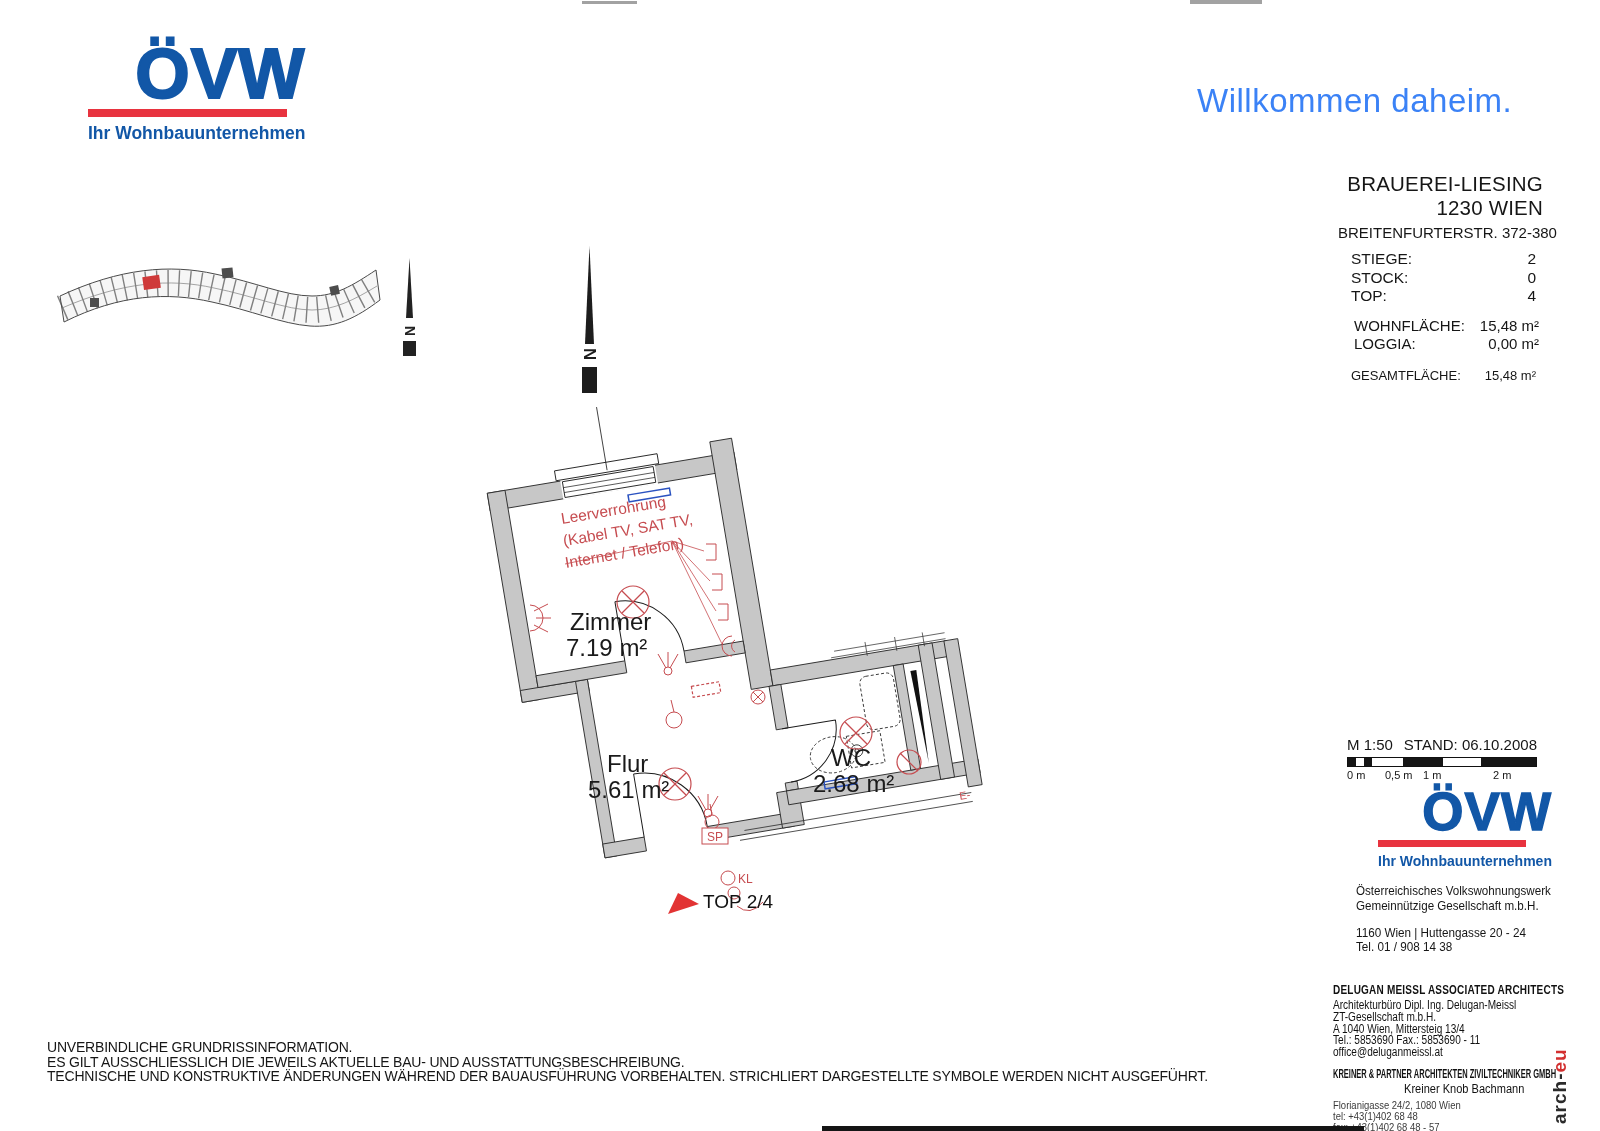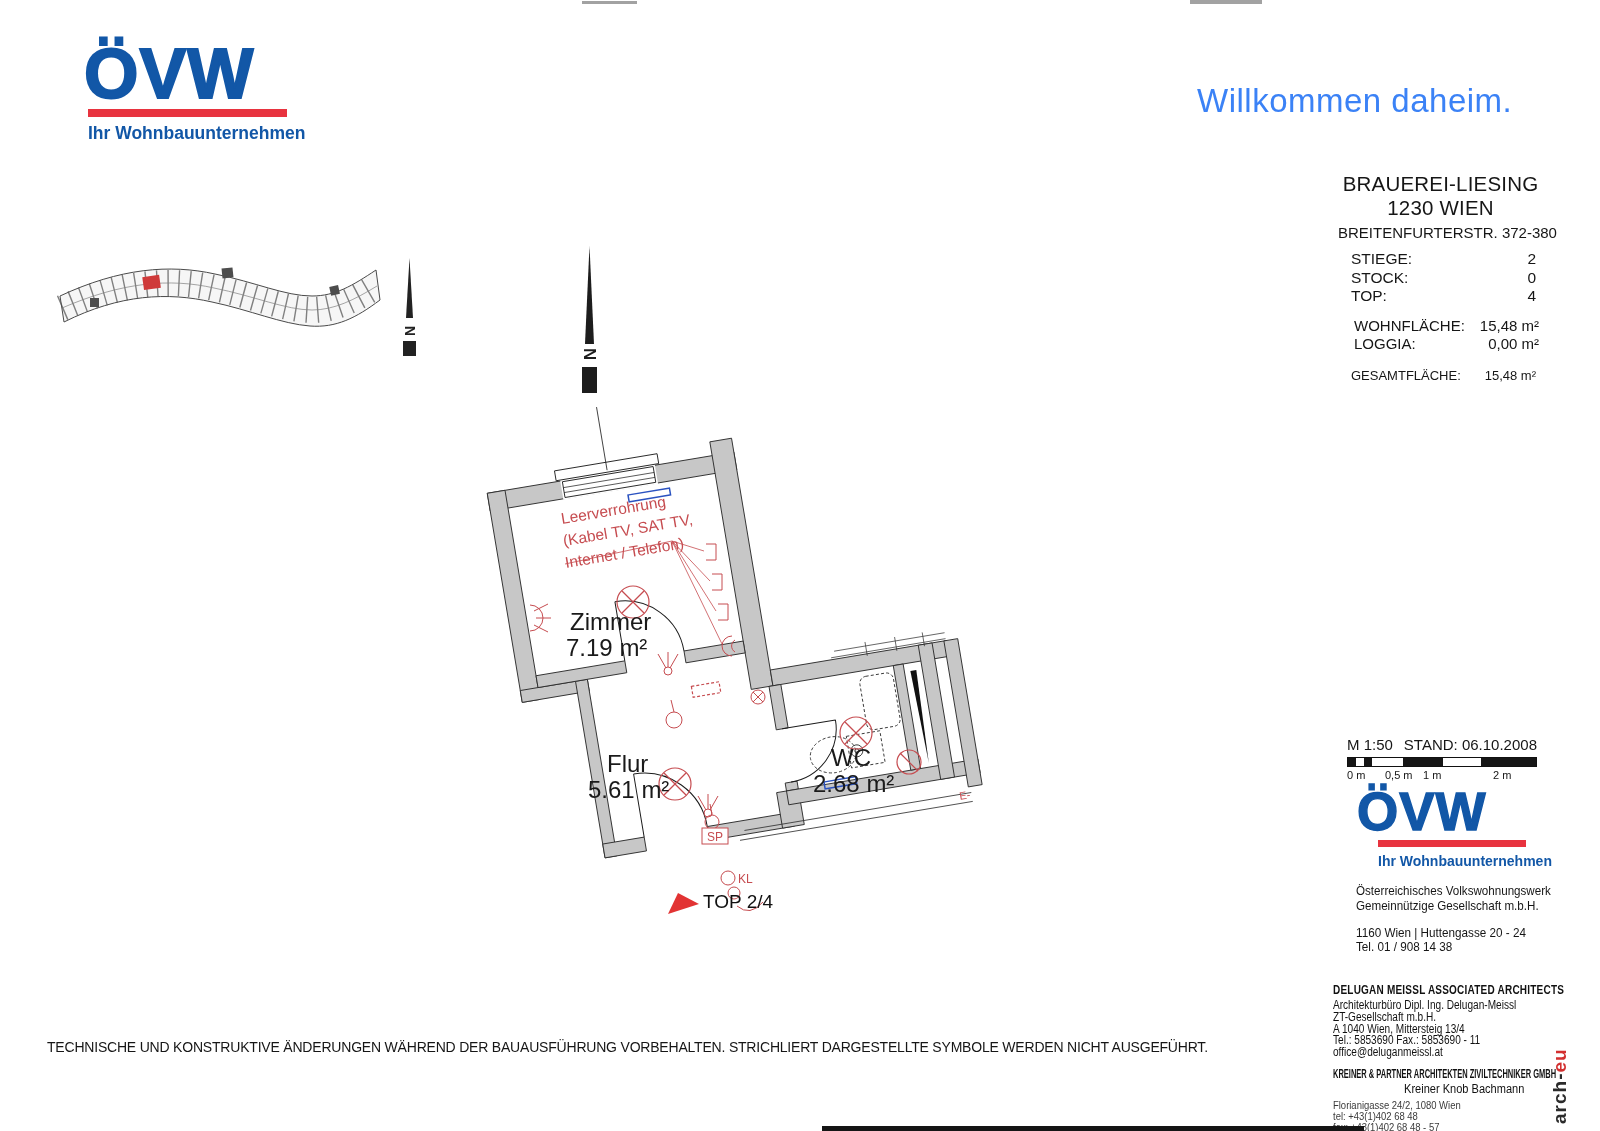--- a/index.html
+++ b/index.html
@@ -2,38 +2,38 @@
 <html><head>
 <meta charset="utf-8">
 <style>
   html,body{margin:0;padding:0;background:#ffffff;}
   .page{position:relative;width:1600px;height:1131px;background:#fff;overflow:hidden;
         font-family:"Liberation Sans","DejaVu Sans",sans-serif;color:#161616;}
   .abs{position:absolute;}
   svg text{font-family:"Liberation Sans","DejaVu Sans",sans-serif;}
 
   
-  .logo .logo-text{font-weight:700;color:#1257a7;line-height:.92;letter-spacing:1px;}
+  .logo .logo-text{font-weight:700;color:#1257a7;line-height:.92;letter-spacing:1px;text-align:right;}
   .logo1 .logo-text{font-size:70px;-webkit-text-stroke:2px #1257a7;}
   .logo2 .logo-text{font-size:53px;-webkit-text-stroke:1.4px #1257a7;}
   .logo-bar{background:#e8333f;}
   .logo1 .logo-bar{width:199px;height:8px;margin:3px 0 6px 4px;}
   .logo2 .logo-bar{width:148px;height:7px;margin:3px 0 6px 21px;}
   .logo-tagline{color:#1257a7;font-weight:700;}
   .logo1 .logo-tagline{font-size:17.5px;margin-left:4px;}
   .logo2 .logo-tagline{font-size:14px;margin-left:21px;}
 
   .title{font-size:29px;letter-spacing:1px;color:#111;}
   .subtitle{font-size:11.5px;font-weight:700;letter-spacing:.2px;margin-top:5px;
             transform:scaleX(.95);transform-origin:0 0;white-space:nowrap;}
   .welcome{font-size:33px;color:#3b82f6;letter-spacing:.5px;}
 
   
   .pinfo{width:205px;font-size:15.5px;}
-  .pi-name,.pi-city{font-size:20.5px;text-align:center;line-height:24px;letter-spacing:.2px;}
+  .pi-name,.pi-city{font-size:20.5px;text-align:right;line-height:24px;letter-spacing:.2px;}
   .pi-street{font-size:15px;text-align:center;margin-top:4px;white-space:nowrap;}
   .pi-rows{margin-top:9px;}
   .pi-row{display:flex;justify-content:space-between;line-height:18.5px;padding-left:13px;padding-right:7px;}
   .pi-areas{margin-top:11px;font-size:15px;}
   .pi-areas .pi-row{padding-left:16px;padding-right:4px;line-height:18px;}
   .pi-total{margin-top:14px;font-size:13px;}
 
   
   .scale-block{width:190px;font-size:15px;}
   .scale-row{display:flex;justify-content:space-between;white-space:nowrap;}
@@ -349,18 +349,20 @@
       <div>fax: +43(1)402 68 48 - 57</div>
 
     </div>
   </div>
 
   <div class="abs arch-eu" style="left:1549px;top:1124px;">
     <span class="black">arch-</span><span class="red">eu</span>
   </div>
 
   <div class="abs disclaimer" style="left:47px;top:1040px;">
+    <div>UNVERBINDLICHE GRUNDRISSINFORMATION.</div>
+    <div>ES GILT AUSSCHLIESSLICH DIE JEWEILS AKTUELLE BAU- UND AUSSTATTUNGSBESCHREIBUNG.</div>
     <div>TECHNISCHE UND KONSTRUKTIVE ÄNDERUNGEN WÄHREND DER BAUAUSFÜHRUNG VORBEHALTEN. STRICHLIERT DARGESTELLTE SYMBOLE WERDEN NICHT AUSGEFÜHRT.</div>
   </div>
 
   <div class="abs bottom-line" style="left:822px;top:1126px;width:542px;height:5px;"></div>
 
 </div>
 
 </body></html>

